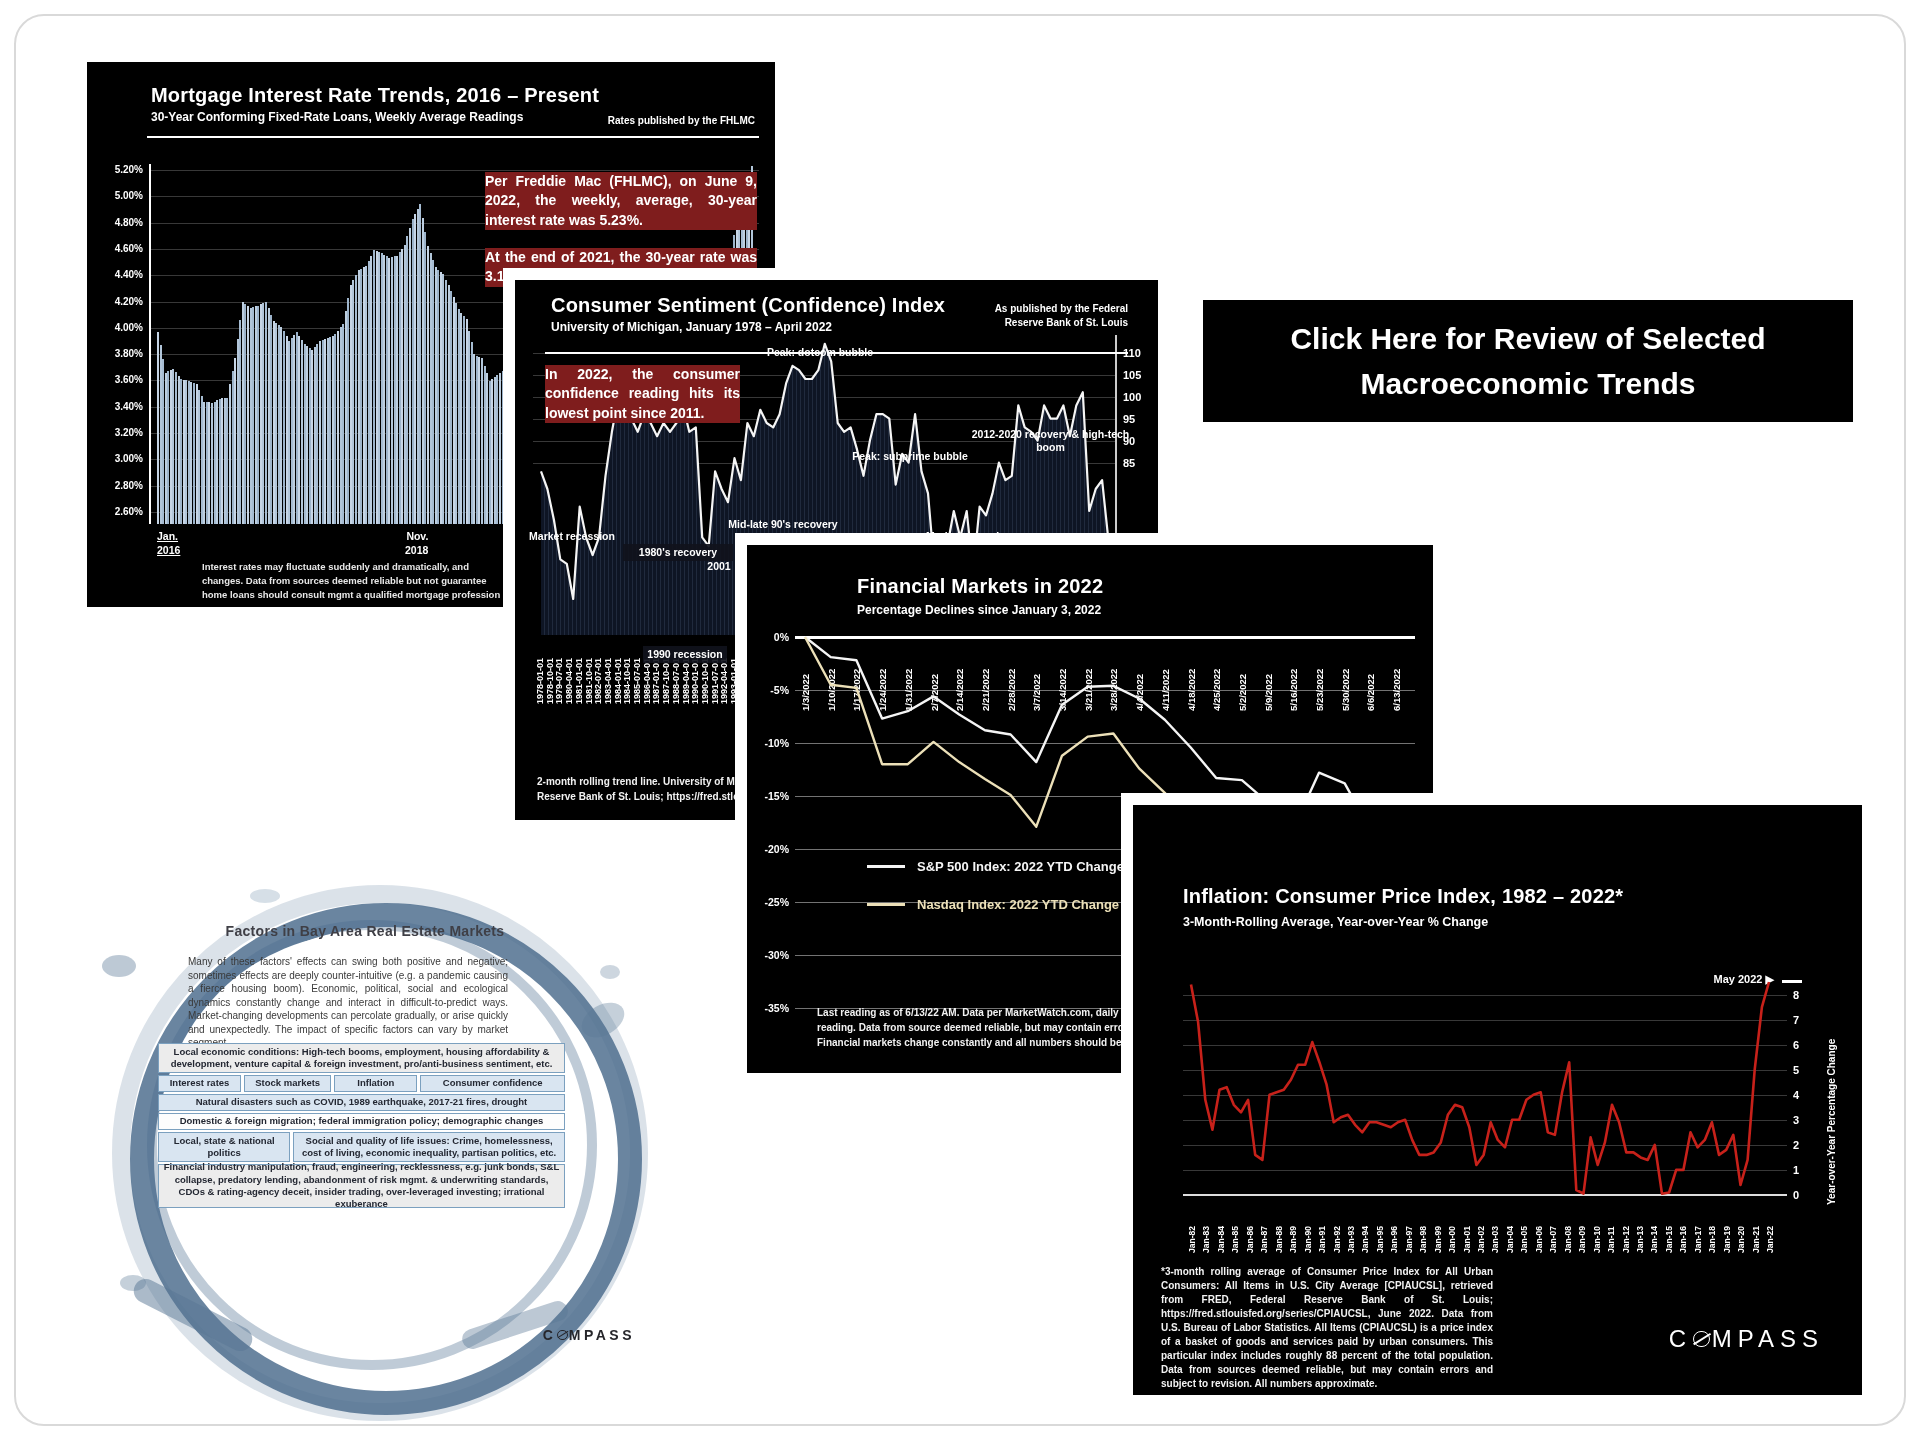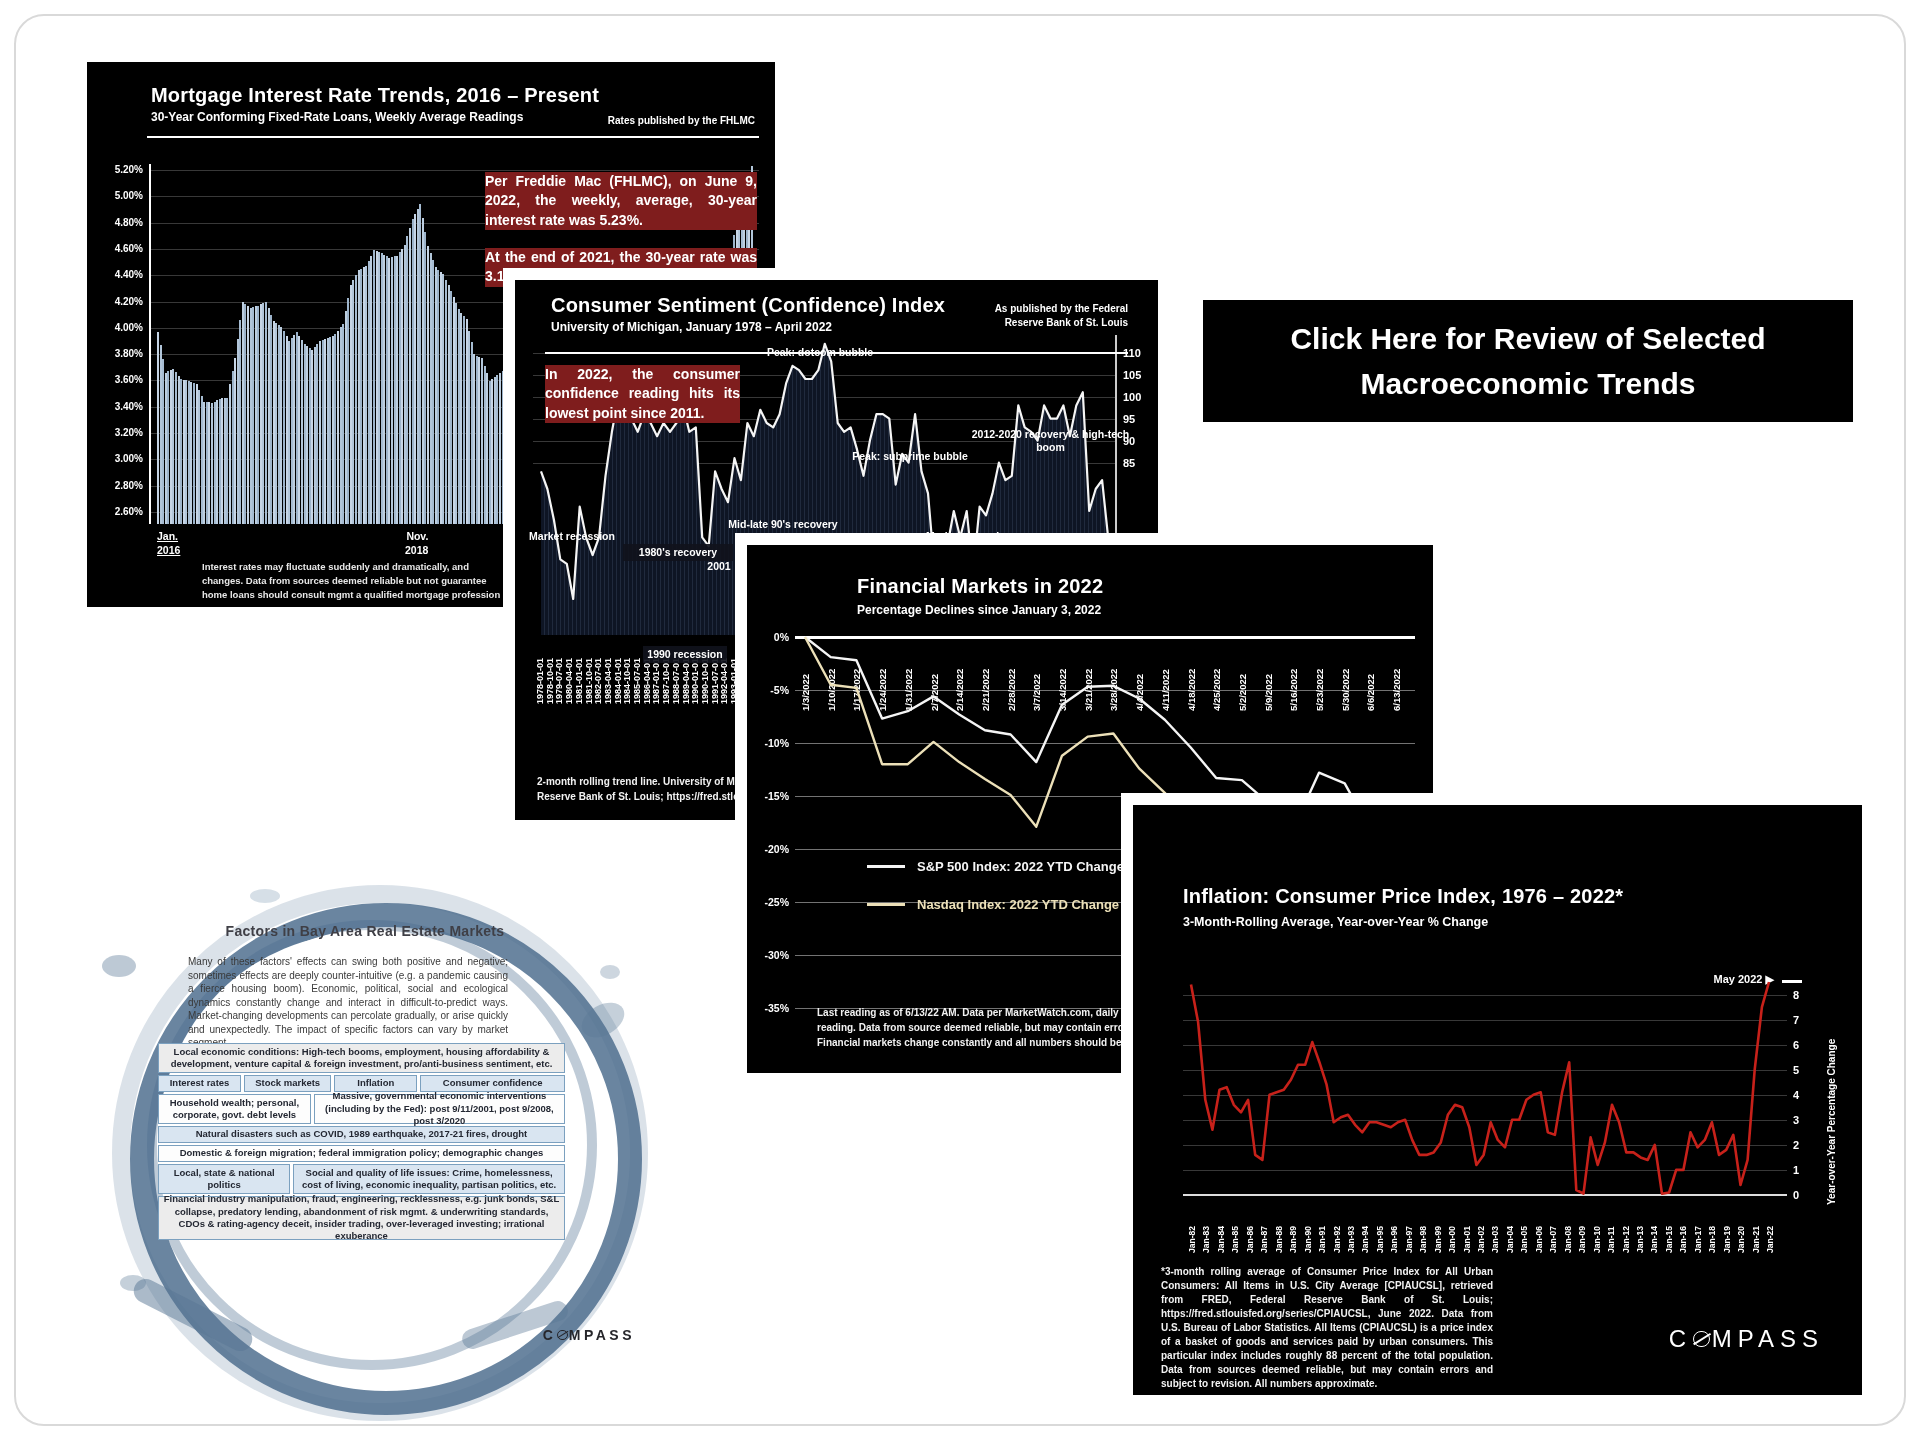--- a/index.html
+++ b/index.html
@@ -489,21 +489,21 @@
     <div class="legend-label" style="color:#ece0b8;">Nasdaq Index: 2022 YTD Change</div>
   </div>
   <div class="fnote" style="left:70px;top:460px;width:560px;" id="fm-fnote">
       <div style="display: block;">Last reading as of 6/13/22 AM. Data per MarketWatch.com, daily closing pri</div>
       <div style="display: block;">reading. Data from source deemed reliable, but may contain errors and subj</div>
       <div style="display: block;">Financial markets change constantly and all numbers should be considered ap</div>
     </div>
 </section>
 
 <section class="panel pborder" id="p-cpi" style="left:1121px;top:793px;width:729px;height:590px;z-index:4;">
-  <div class="ptitle" style="left:50px;top:80px;">Inflation: Consumer Price Index, 1976 – 2022*</div>
+  <div class="ptitle" style="left:50px;top:80px;">Inflation: Consumer Price Index, 1982 – 2022*</div>
   <div class="psub" style="left:50px;top:110px;font-size:12.5px;">3-Month-Rolling Average, Year-over-Year % Change</div>
   <div style="position:absolute;right:88px;top:168px;font-size:11px;font-weight:bold;">May 2022 ▶</div>
   <div style="position:absolute;right:60px;top:175px;width:20px;height:3px;background:#fff;"></div>
   <div id="cpi-grid">
       <div class="grid faint" style="left: 50px; width: 604px; top: 190px;"></div>
       <div class="grid faint" style="left: 50px; width: 604px; top: 215px;"></div>
       <div class="grid faint" style="left: 50px; width: 604px; top: 240px;"></div>
       <div class="grid faint" style="left: 50px; width: 604px; top: 265px;"></div>
       <div class="grid faint" style="left: 50px; width: 604px; top: 290px;"></div>
       <div class="grid faint" style="left: 50px; width: 604px; top: 315px;"></div>
@@ -598,24 +598,20 @@
   <div class="bay-table" id="bay-table">
       <div class="brow" style="height: 30px;">
         <div class="bcell bg-gray" style="width: calc(100% - 3px); flex: 0 0 auto; height: 100%;">Local economic conditions: High-tech booms, employment, housing affordability &amp; development, venture capital &amp; foreign investment, pro/anti-business sentiment, etc.</div>
       </div>
       <div class="brow" style="height: 17px;">
         <div class="bcell bg-blue" style="width: calc(21% - 3px); flex: 0 0 auto; height: 100%;">Interest rates</div>
         <div class="bcell bg-blue" style="width: calc(22% - 3px); flex: 0 0 auto; height: 100%;">Stock markets</div>
         <div class="bcell bg-blue" style="width: calc(21% - 3px); flex: 0 0 auto; height: 100%;">Inflation</div>
         <div class="bcell bg-blue" style="width: calc(36% - 3px); flex: 0 0 auto; height: 100%;">Consumer confidence</div>
       </div>
-      <div class="brow" style="height: 30px;">
-        <div class="bcell bg-white" style="width: calc(38% - 3px); flex: 0 0 auto; height: 100%;">Household wealth; personal, corporate, govt. debt levels</div>
-        <div class="bcell bg-white" style="width: calc(62% - 3px); flex: 0 0 auto; height: 100%;">Massive, governmental economic interventions (including by the Fed): post 9/11/2001, post 9/2008, post 3/2020</div>
-      </div>
       <div class="brow" style="height: 17px;">
         <div class="bcell bg-blue" style="width: calc(100% - 3px); flex: 0 0 auto; height: 100%;">Natural disasters such as COVID, 1989 earthquake, 2017-21 fires, drought</div>
       </div>
       <div class="brow" style="height: 17px;">
         <div class="bcell bg-white" style="width: calc(100% - 3px); flex: 0 0 auto; height: 100%;">Domestic &amp; foreign migration; federal immigration policy; demographic changes</div>
       </div>
       <div class="brow" style="height: 30px;">
         <div class="bcell bg-blue" style="width: calc(33% - 3px); flex: 0 0 auto; height: 100%;">Local, state &amp; national politics</div>
         <div class="bcell bg-blue" style="width: calc(67% - 3px); flex: 0 0 auto; height: 100%;">Social and quality of life issues:  Crime, homelessness, cost of living, economic inequality, partisan politics, etc.</div>
       </div>

